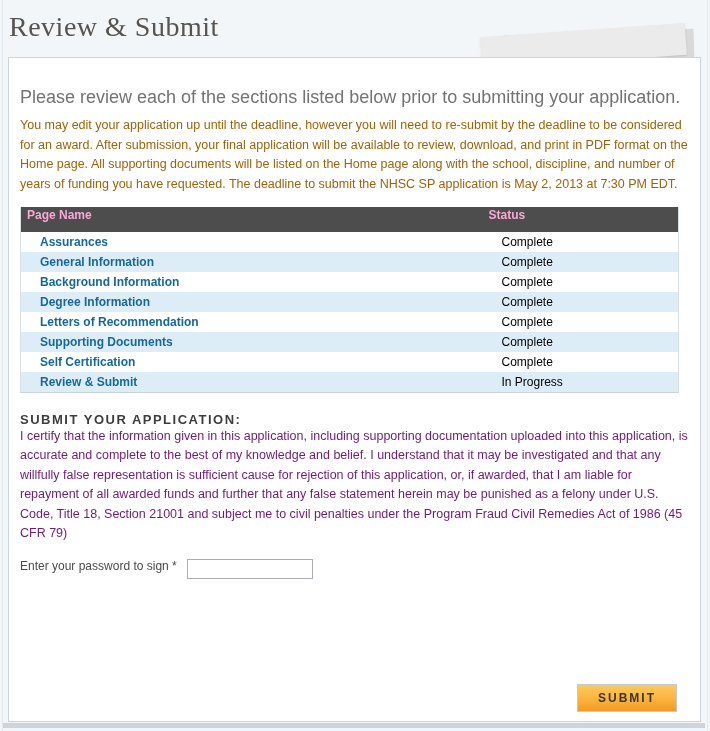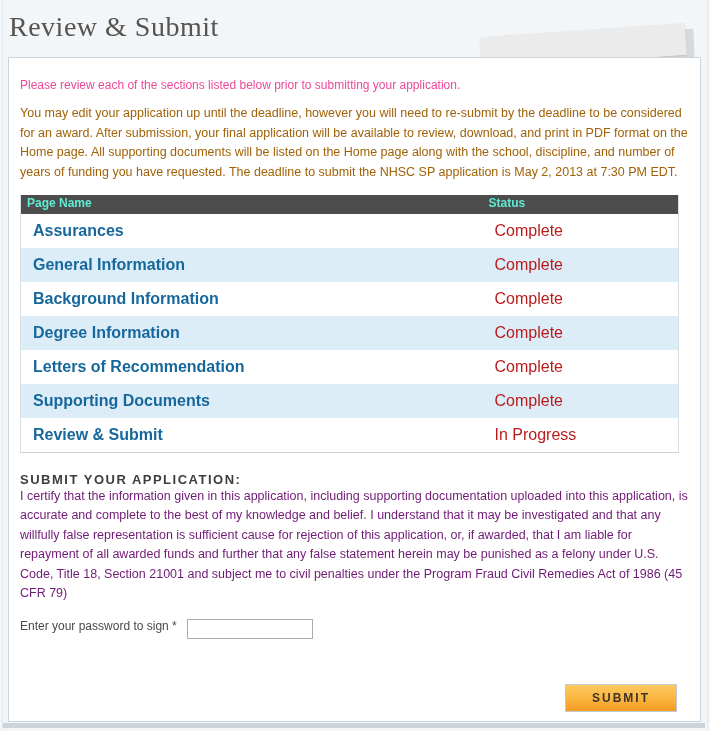--- a/index.html
+++ b/index.html
@@ -39,57 +39,57 @@
     width:693px; height:665px;
     background:#ffffff;
     border:1px solid #ccd5db;
     padding:6px 11px 0 11px;
     z-index:2;
   }
   .panel-shadow {
     position:absolute; top:723px; left:3px; width:702px; height:5px;
     background:#cdd5da; z-index:1;
   }
-  .intro-p1 { margin-top:12px; font-size:12px; line-height:19px; color:#ec4899; }
+  .intro-p1 { margin-top:24px; font-size:18px; line-height:19px; color:#737373; }
   .intro-p2 { margin-top:9px;  font-size:12.5px; line-height:19.5px; color:#a16207; }
 
   table.status-table {
     margin-top:13px; width:659px;
     border-collapse:collapse;
     border-left:1px solid #d8e0e6;
     border-right:1px solid #d8e0e6;
     border-bottom:1px solid #c9d3d9;
   }
   table.status-table th {
-    background:#4d4d4d; color:#5eead4;
+    background:#4d4d4d; color:#f9a8d4;
     font-size:12px; font-weight:bold; text-align:left;
-    height:19px; padding:1px 0 4px 6px;
+    height:19px; padding:1px 0 10px 6px;
   }
-  table.status-table td { height:34px; font-size:16px; padding-left:12px; background:#ffffff; }
+  table.status-table td { height:20px; font-size:12px; padding-left:19px; background:#ffffff; }
   table.status-table tbody tr:nth-child(even) td { background:#ddedf8; }
   td.page-cell { width:462px; }
   td.page-cell a { color:#16689c; font-weight:bold; text-decoration:none; }
-  td.status-cell { color:#b91c1c; }
+  td.status-cell { color:#000000; }
 
   .submit-heading {
     margin-top:19px; font-size:13px; font-weight:bold;
     letter-spacing:1.5px; color:#3d3d3d;
   }
   .cert-text { font-size:12.5px; line-height:19.5px; color:#701a75; width:669px; }
 
   .password-row { margin-top:15px; display:flex; align-items:flex-start; }
   .password-label { font-size:12px; color:#4a4a4a; margin-right:10px; }
   .password-input {
     width:126px; height:20px;
     border:1px solid #a9adb2; background:#ffffff;
     font-size:12px; padding:0 3px;
   }
   .button-row { position:absolute; right:23px; bottom:9px; }
   .submit-button {
-    width:112px; height:28px;
+    width:100px; height:28px;
     background:linear-gradient(to bottom, #fdca5e 0%, #fbb844 45%, #f29b22 100%);
     border:1px solid #c2cbd1;
     color:#3f342a; font-family:"Liberation Sans", sans-serif;
     font-size:12px; font-weight:bold; letter-spacing:2px;
     cursor:pointer;
   }
 </style>
 </head>
 <body>
 
@@ -133,20 +133,24 @@
       </tr>
       <tr>
         <td class="page-cell"><a href="#">Letters of Recommendation</a></td>
         <td class="status-cell">Complete</td>
       </tr>
       <tr>
         <td class="page-cell"><a href="#">Supporting Documents</a></td>
         <td class="status-cell">Complete</td>
       </tr>
       <tr>
+        <td class="page-cell"><a href="#">Self Certification</a></td>
+        <td class="status-cell">Complete</td>
+      </tr>
+      <tr>
         <td class="page-cell"><a href="#">Review &amp; Submit</a></td>
         <td class="status-cell">In Progress</td>
       </tr>
     </tbody>
   </table>
 
   <h2 class="submit-heading">SUBMIT YOUR APPLICATION:</h2>
 
   <p class="cert-text">I certify that the information given in this application, including supporting documentation uploaded into this application, is accurate and complete to the best of my knowledge and belief. I understand that it may be investigated and that any willfully false representation is sufficient cause for rejection of this application, or, if awarded, that I am liable for repayment of all awarded funds and further that any false statement herein may be punished as a felony under U.S. Code, Title 18, Section 21001 and subject me to civil penalties under the Program Fraud Civil Remedies Act of 1986 (45 CFR 79)</p>
 

